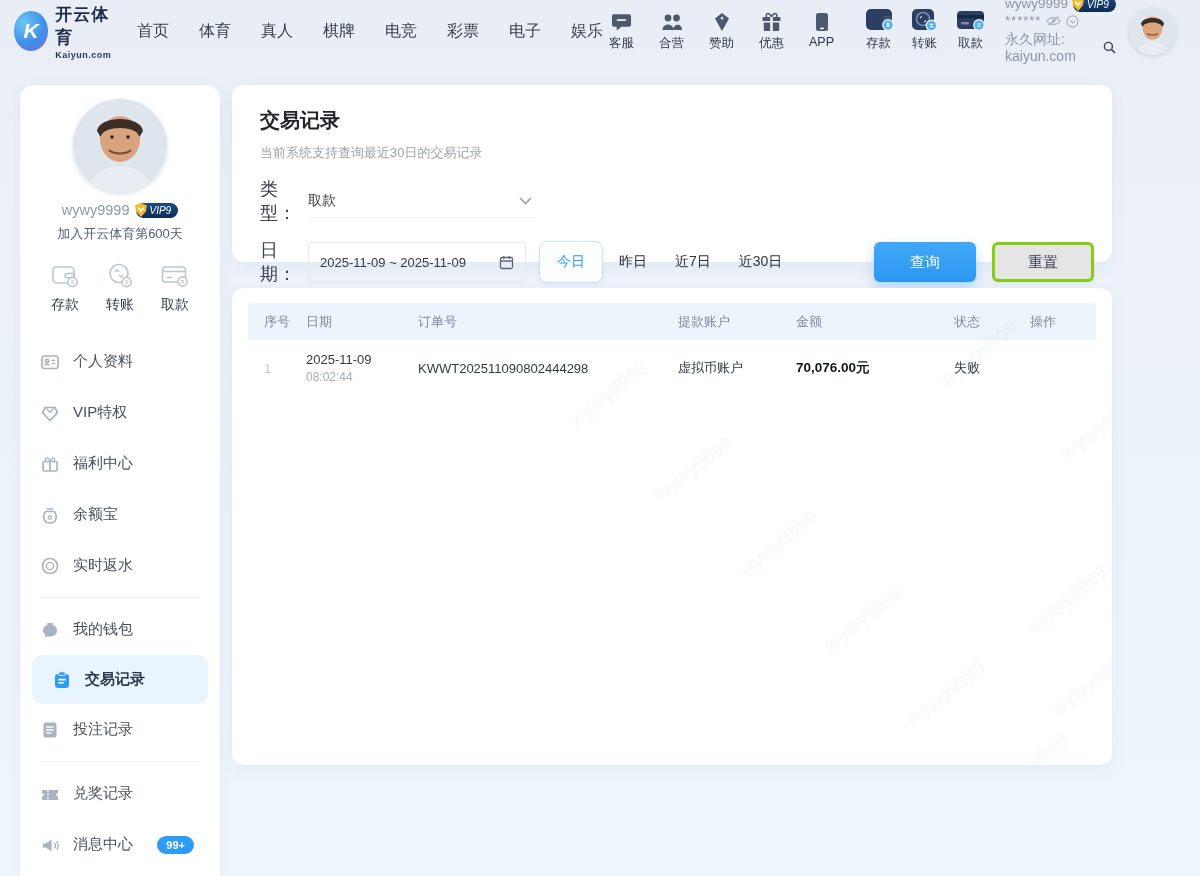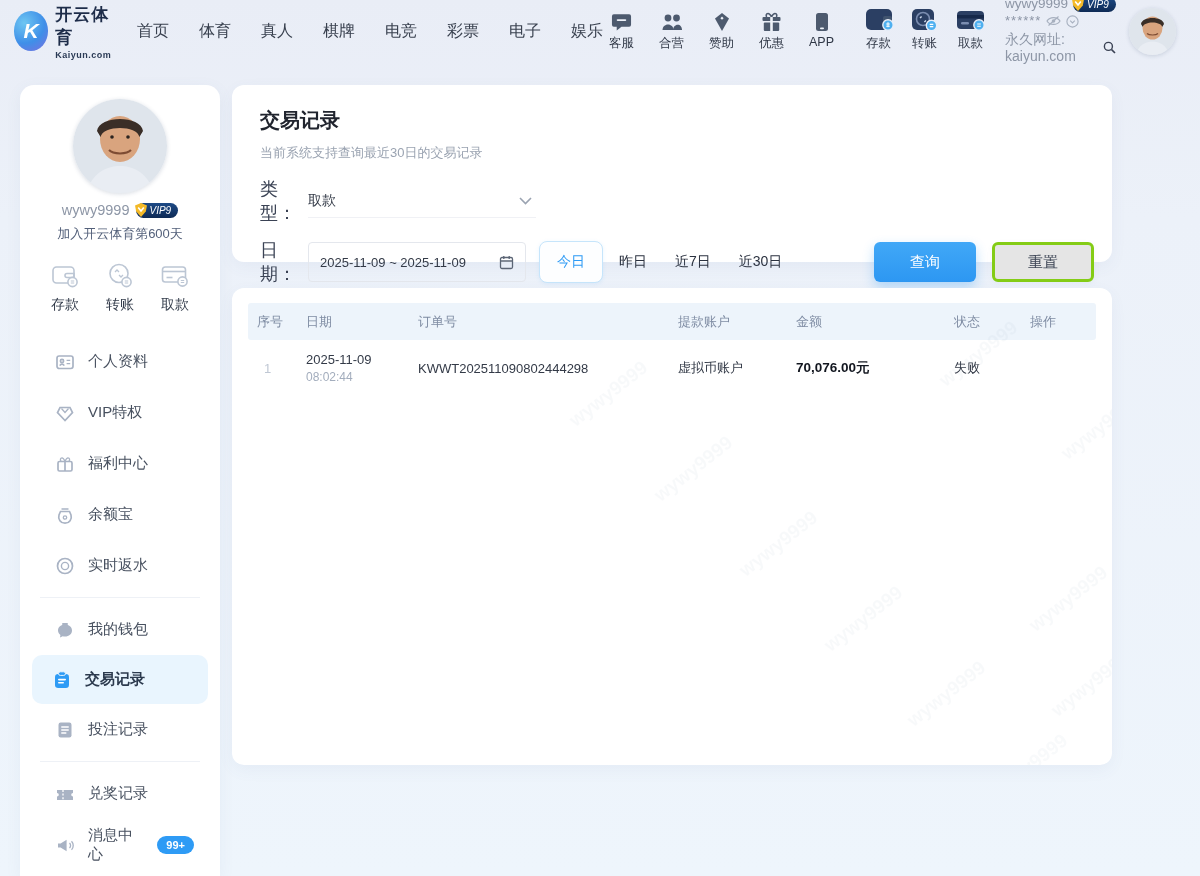--- a/index.html
+++ b/index.html
@@ -50,21 +50,21 @@
   .profile { text-align:center; }
   .profile-name-row { display:flex; align-items:center; justify-content:center; gap:6px; margin-top:9px; }
   .profile-name { font-size:14.5px; color:#8d96a6; }
   .profile-join { font-size:13px; color:#53607a; margin-top:7px; }
   .quick-actions { display:flex; justify-content:space-between; padding:0 30px; margin-top:18px; }
   .qa { display:flex; flex-direction:column; align-items:center; gap:7px; cursor:pointer; }
   .qa .ic { color:#bcc6d4; }
   .qa .lb { font-size:14px; color:#333c4b; }
   .menu { margin-top:22px; }
   .menu-item { height:51px; display:flex; align-items:center; gap:13px;
-    padding-left:35px; cursor:pointer; }
+    padding-left:20px; cursor:pointer; }
   .menu-item .mi { color:#a9b3c4; display:flex; }
   .menu-item .ml { font-size:15px; color:#47505f; }
   .menu-item.active { margin:0 12px; padding-left:20px; height:49px;
     background:#e9f5fe; border-radius:10px; }
   .menu-item.active .mi { color:#2e9bf5; }
   .menu-item.active .ml { color:#2c3a4e; font-weight:700; }
   .menu-divider { height:1px; background:#eef1f6; margin:6px 20px; }
   .count-badge { margin-left:auto; margin-right:26px; background:#2e9bf5; color:#fff;
     font-size:11px; font-weight:700; border-radius:10px; padding:3px 9px; }
 
@@ -95,21 +95,21 @@
     align-items:center; justify-content:center; cursor:pointer; }
   .btn-primary { background:linear-gradient(180deg,#41a8f7,#2d97f2); color:#fff;
     box-shadow:0 5px 12px rgba(46,155,245,.32); }
   .btn-ghost { background:#e5e5e5; border:3px solid #84cc16; color:#3c4454;
     box-shadow:0 2px 6px rgba(90,110,160,.05); }
 
   .table-card { left:232px; top:288px; width:880px; height:477px; padding:15px 16px; overflow:hidden; }
   .tgrid { display:grid; grid-template-columns:52px 112px 260px 118px 158px 76px 1fr; }
   .thead { background:#edf4fb; border-radius:3px; height:37px; align-items:center; }
   .th { font-size:13px; color:#7f8ca3; padding-left:6px; }
-  .th:first-child { padding-left:9px; }
+  .th:first-child { padding-left:16px; }
   .trow { height:56px; align-items:center; position:relative; }
   .td { font-size:13px; color:#333a47; padding-left:6px; }
   .td:first-child { padding-left:16px; color:#c0c8d4; }
   .td-date .d1 { color:#333a47; font-size:13px; }
   .td-date .d2 { color:#a3adbd; font-size:12px; margin-top:3px; }
   .td-amount { font-weight:700; color:#12161f; font-size:13.5px; }
   #wm-layer { position:absolute; inset:0; pointer-events:none; overflow:hidden; }
   .wm { position:absolute; transform:rotate(-38deg); font-size:19px; font-weight:700;
     color:#7e93ad; opacity:.05; white-space:nowrap; }
   .wm:nth-child(1){left:330px;top:95px;} .wm:nth-child(2){left:415px;top:170px;}

